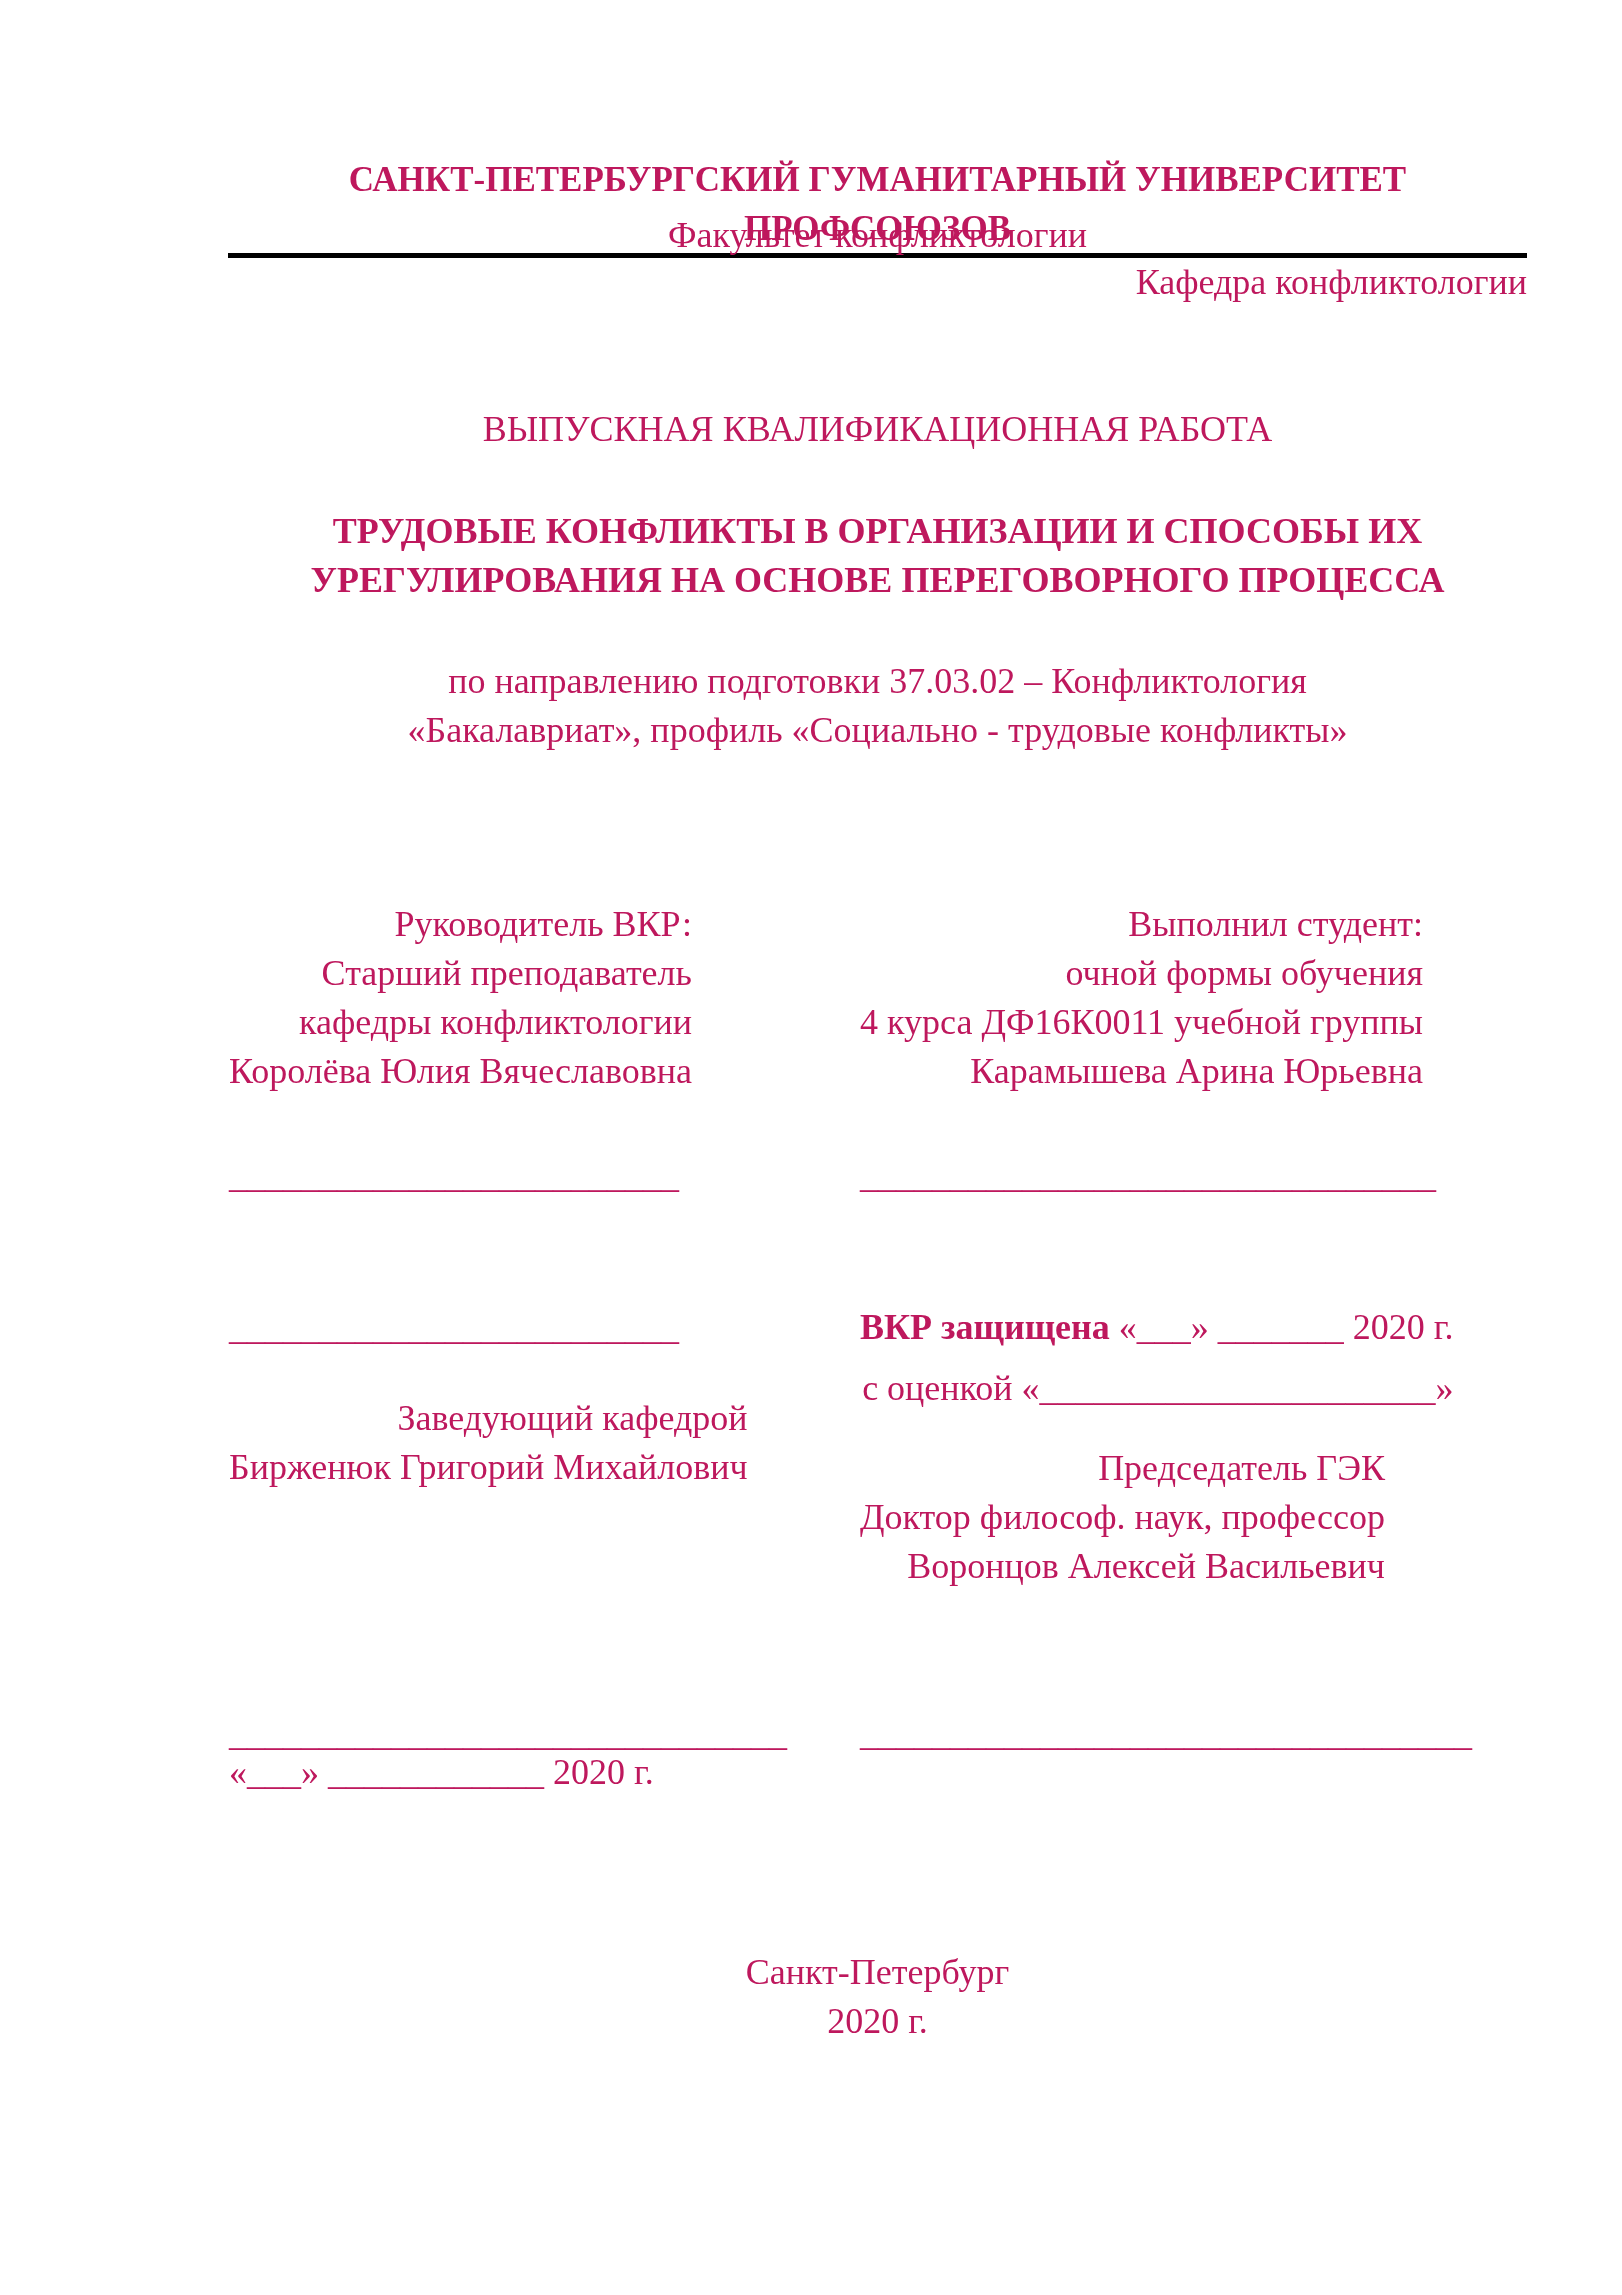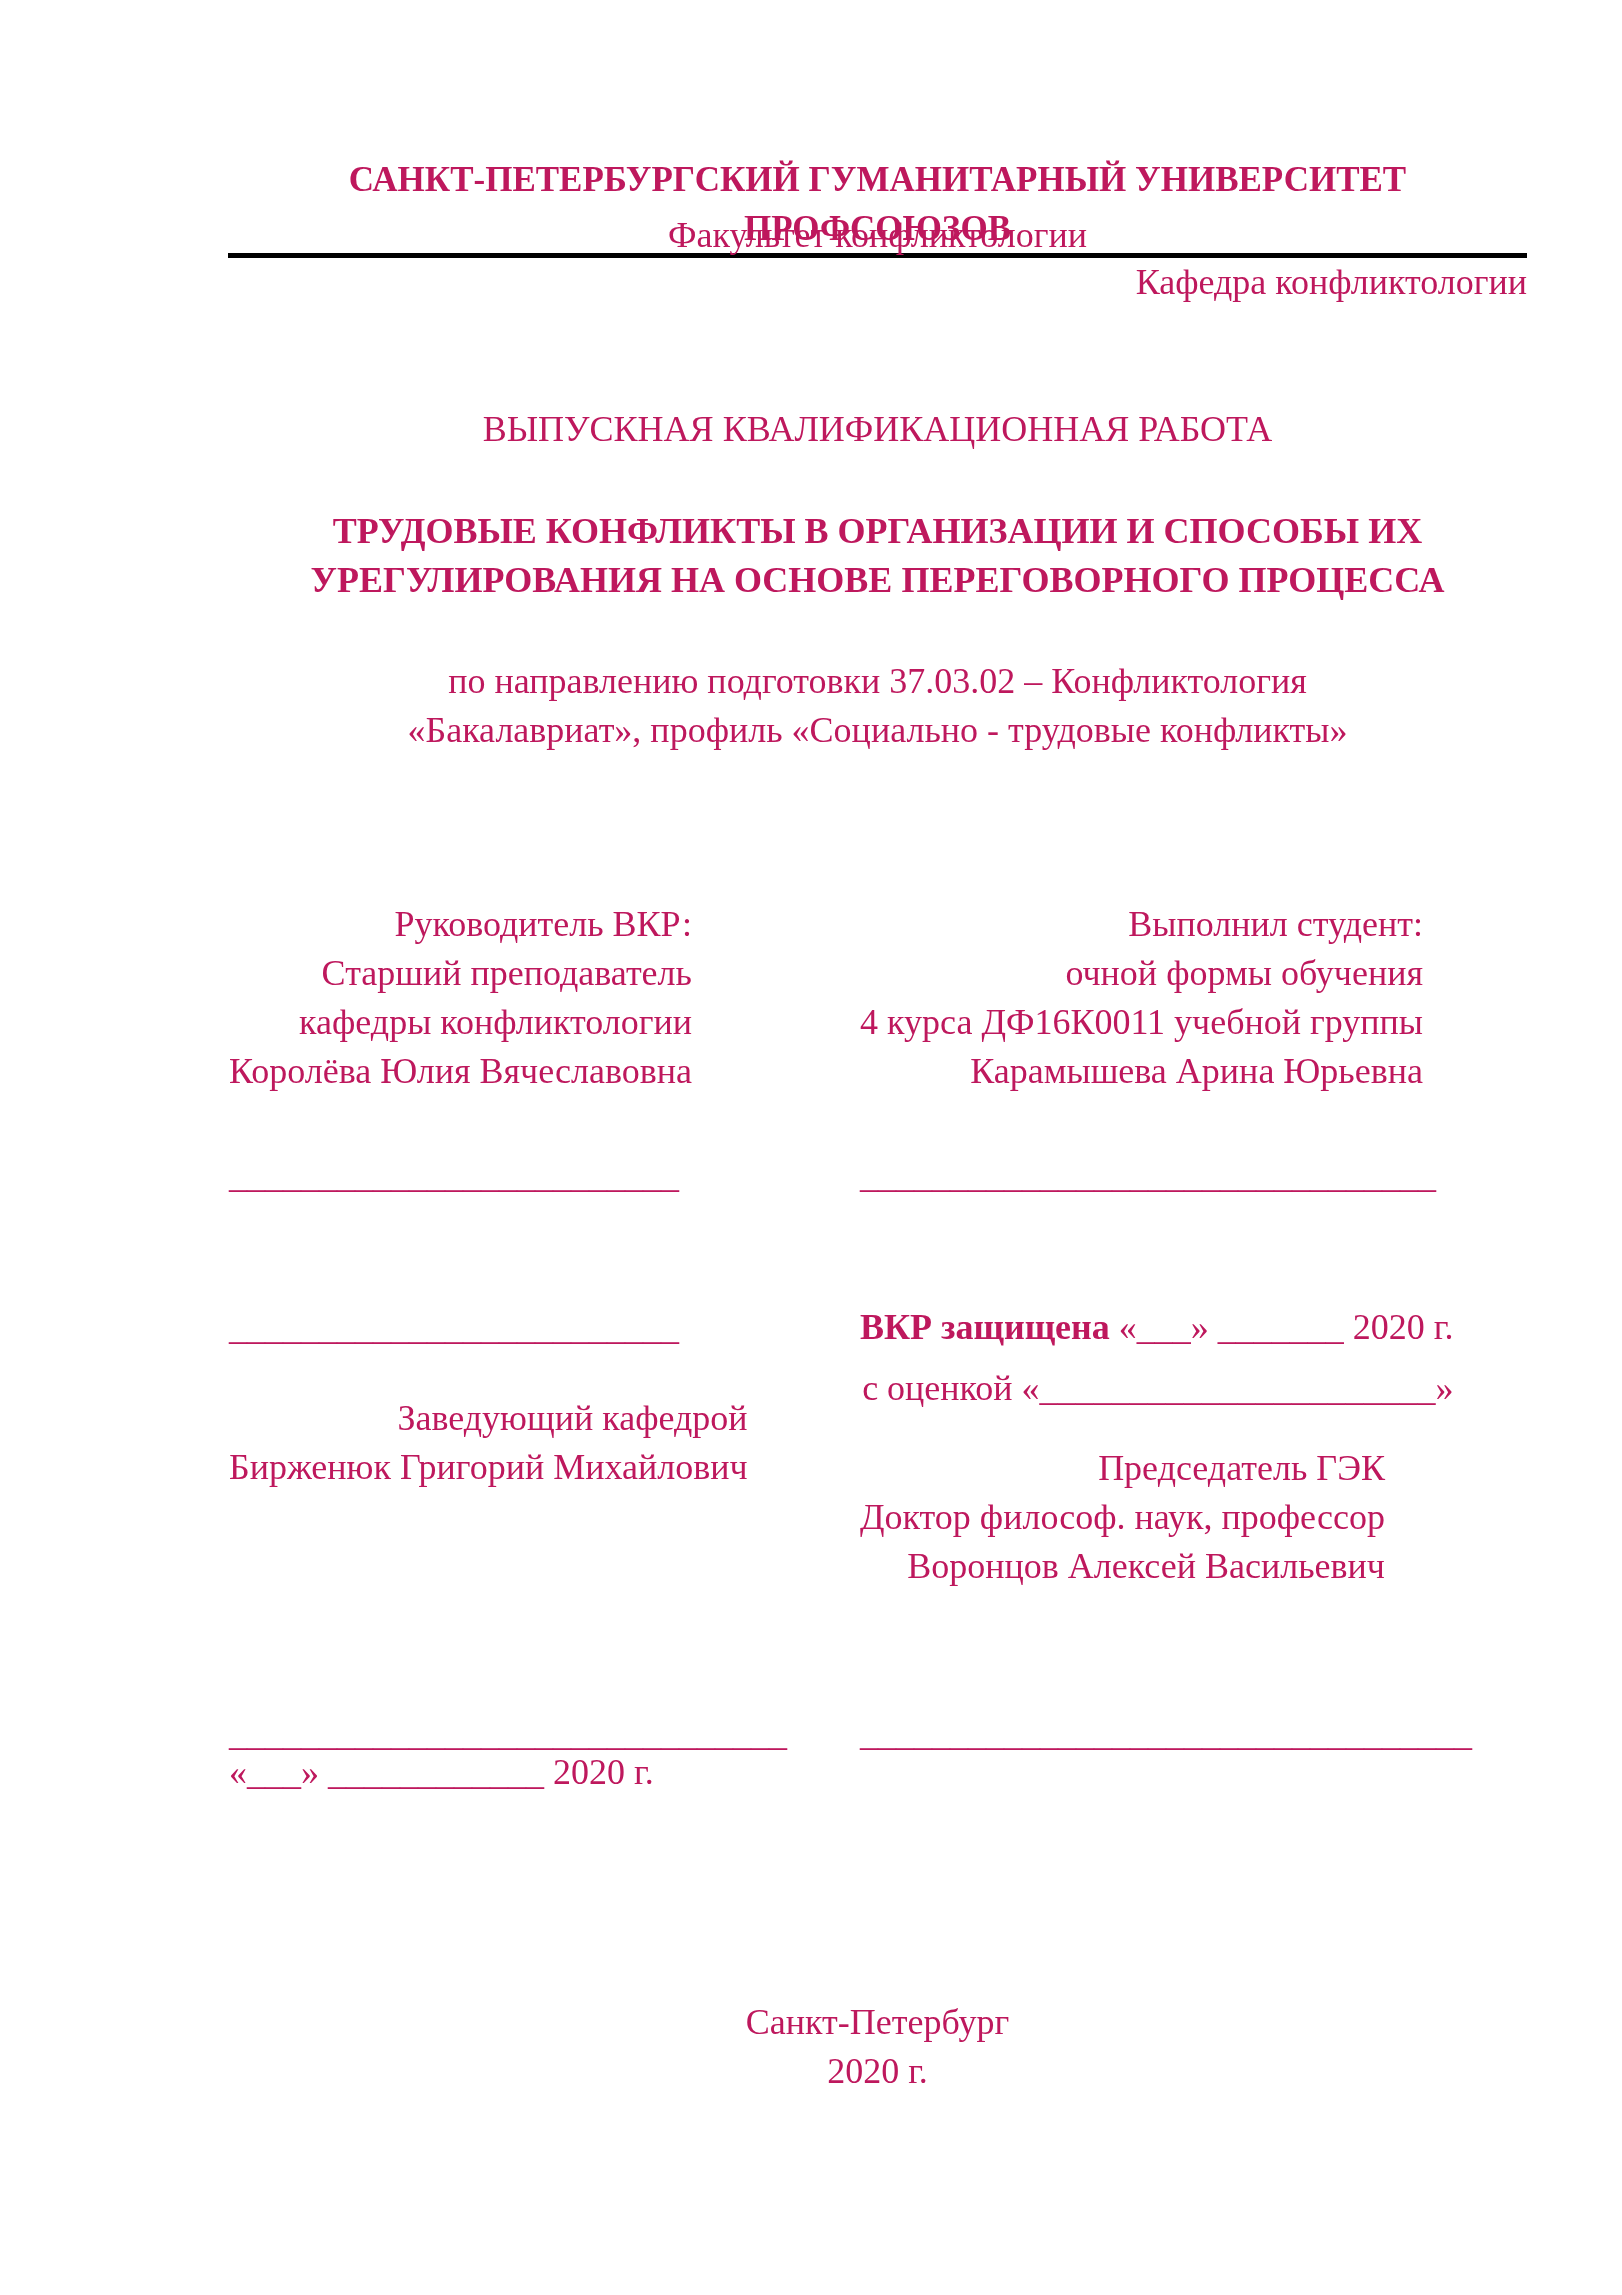--- a/index.html
+++ b/index.html
@@ -38,21 +38,21 @@
   #program-block { top: 657px; }
   .col-left  { left: 229px; }
   .col-right { left: 860px; }
   #supervisor-block, #student-block { top: 900px; }
   #sig-row1-left, #sig-row1-right { top: 1139px; }
   #sig-row2-left, #defense-block { top: 1291px; }
   #head-block { top: 1394px; }
   #gek-block { top: 1444px; }
   #sig-row3-left, #sig-row3-right { top: 1697px; }
   #date-line { top: 1736px; }
-  #footer-city { top: 1998px; }
+  #footer-city { top: 1948px; }
   .sig-line {
     white-space: nowrap;
     letter-spacing: 0;
     margin-top: 12px;
   }
 </style>
 </head>
 <body>
 
 <div class="page">

